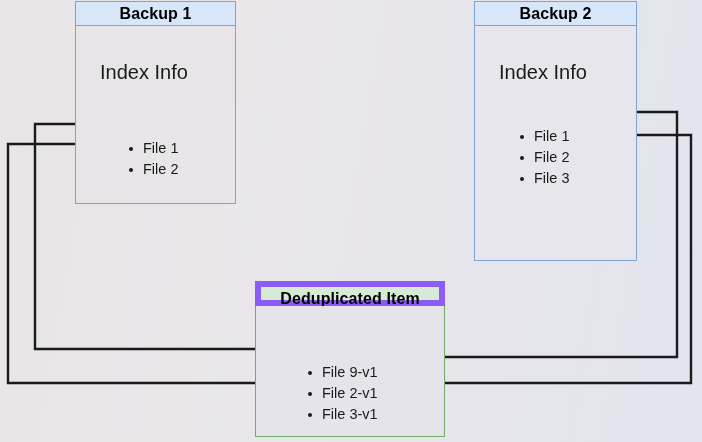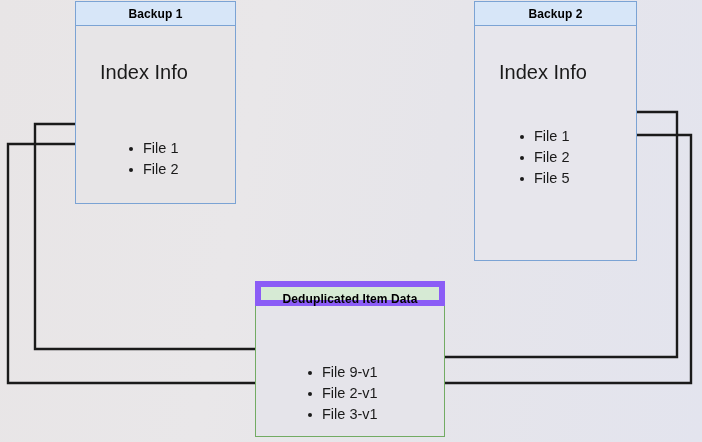--- a/index.html
+++ b/index.html
@@ -30,21 +30,21 @@
   
   .node {
     position: absolute;
     box-sizing: border-box;
     display: flex;
     flex-direction: column;
   }
   .node-header {
     box-sizing: border-box;
     text-align: center;
-    font-size: 12px;
+    font-size: 16px;
     font-weight: bold;
     color: #000;
     line-height: 24px;
     height: 25px;
     letter-spacing: 0.1px;
   }
   .node-body {
     box-sizing: border-box;
     flex: 1;
     position: relative;
@@ -151,21 +151,21 @@
     </div>
   </div>
 
   <div class="node backup" id="backup2">
     <div class="node-header">Backup 2</div>
     <div class="node-body">
       <div class="index-label">Index Info</div>
       <ul class="bullet-list">
         <li>File 1</li>
         <li>File 2</li>
-        <li>File 5</li>
+        <li>File 3</li>
       </ul>
     </div>
   </div>
 
   <div class="node dedup" id="dedup">
     <div class="node-header">Deduplicated Item Data</div>
     <div class="node-body">
       <ul class="bullet-list">
         <li>File 9-v1</li>
         <li>File 2-v1</li>

